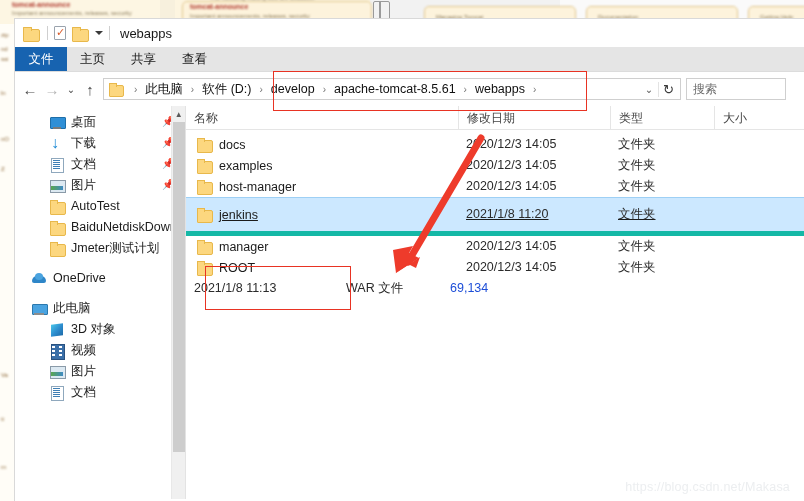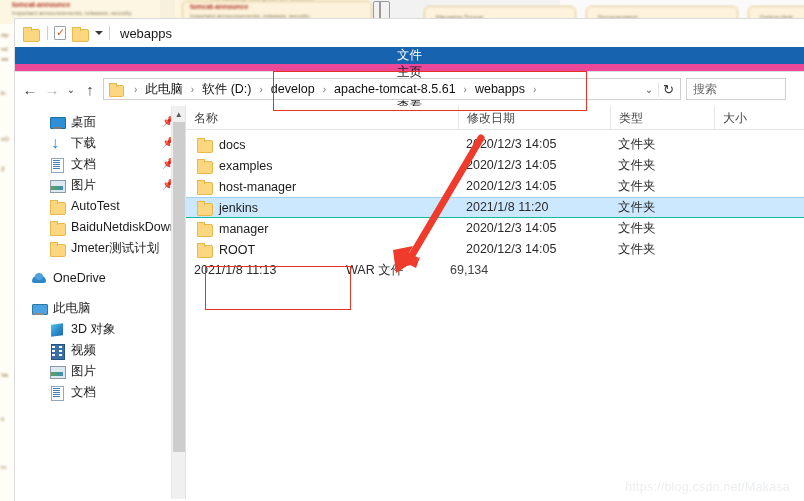--- a/index.html
+++ b/index.html
@@ -98,23 +98,22 @@
     width: 0; height: 0; border-left: 4px solid transparent;
     border-right: 4px solid transparent; border-top: 4px solid #3a3a3a;
     margin-left: 5px;
   }
   .title-text {
     font-size: 13px; color: #1a1a1a; margin-left: 4px;
   }
 
   
   .ribbon {
-    height: 25px; background: #ec4899; display: flex; align-items: stretch;
+    height: 25px; background: #e5e5e5; display: flex; align-items: stretch;
     border-bottom: 1px solid #dcdcdc;
-    flex-direction: column;
   }
   .tab {
     display: flex; align-items: center; justify-content: center;
     font-size: 12.5px; color: #1a1a1a; padding: 0 13px; cursor: default;
   }
   .tab.active { background: #1763b0; color: #ffffff; min-width: 52px; }
 
   
   .addrrow {
     height: 34px; display: flex; align-items: center;
@@ -295,26 +294,26 @@
   .c-name { width: 272px; }
   .c-date { width: 152px; }
   .c-type { width: 104px; }
   .c-size { width: 90px; }
 
   .rows { padding-top: 4px; }
   .row {
     display: flex; height: 21px; align-items: center;
     font-size: 12.5px; color: #1b1b1b; cursor: default;
   }
-  .row.sel { background: #cce8ff; border-top: 1px solid #9ed0f5; border-bottom: 1px solid #14b8a6; height: 21px; }
+  .row.sel { background: #cce8ff; border-top: 1px solid #9ed0f5; border-bottom: 5px solid #14b8a6; height: 39px; text-decoration: underline; }
   .cell { height: 21px; line-height: 20px; overflow: hidden; white-space: nowrap; }
   .cell.name { width: 272px; display: flex; align-items: center; padding-left: 10px; }
   .cell.date { width: 152px; padding-left: 8px; color: #2b2b2b; }
   .cell.type { width: 104px; padding-left: 8px; color: #2b2b2b; }
-  .cell.size { width: 90px; padding-left: 8px; color: #404040; text-align: left; }
+  .cell.size { width: 90px; padding-left: 8px; color: #1d4ed8; text-align: left; }
   .fico { width: 16px; height: 16px; position: relative; margin-right: 7px; flex: 0 0 16px; }
   .fico.folder:before {
     content: ""; position: absolute; left: 1px; top: 3px; width: 14px; height: 11px;
     background: #fcd77f; border: 1px solid #e8b84b; border-radius: 1px 2px 2px 1px;
   }
   .fico.folder:after {
     content: ""; position: absolute; left: 1px; top: 1px; width: 6px; height: 3px;
     background: #fcd77f; border: 1px solid #e8b84b; border-bottom: none;
   }
   .fico.file:before {

